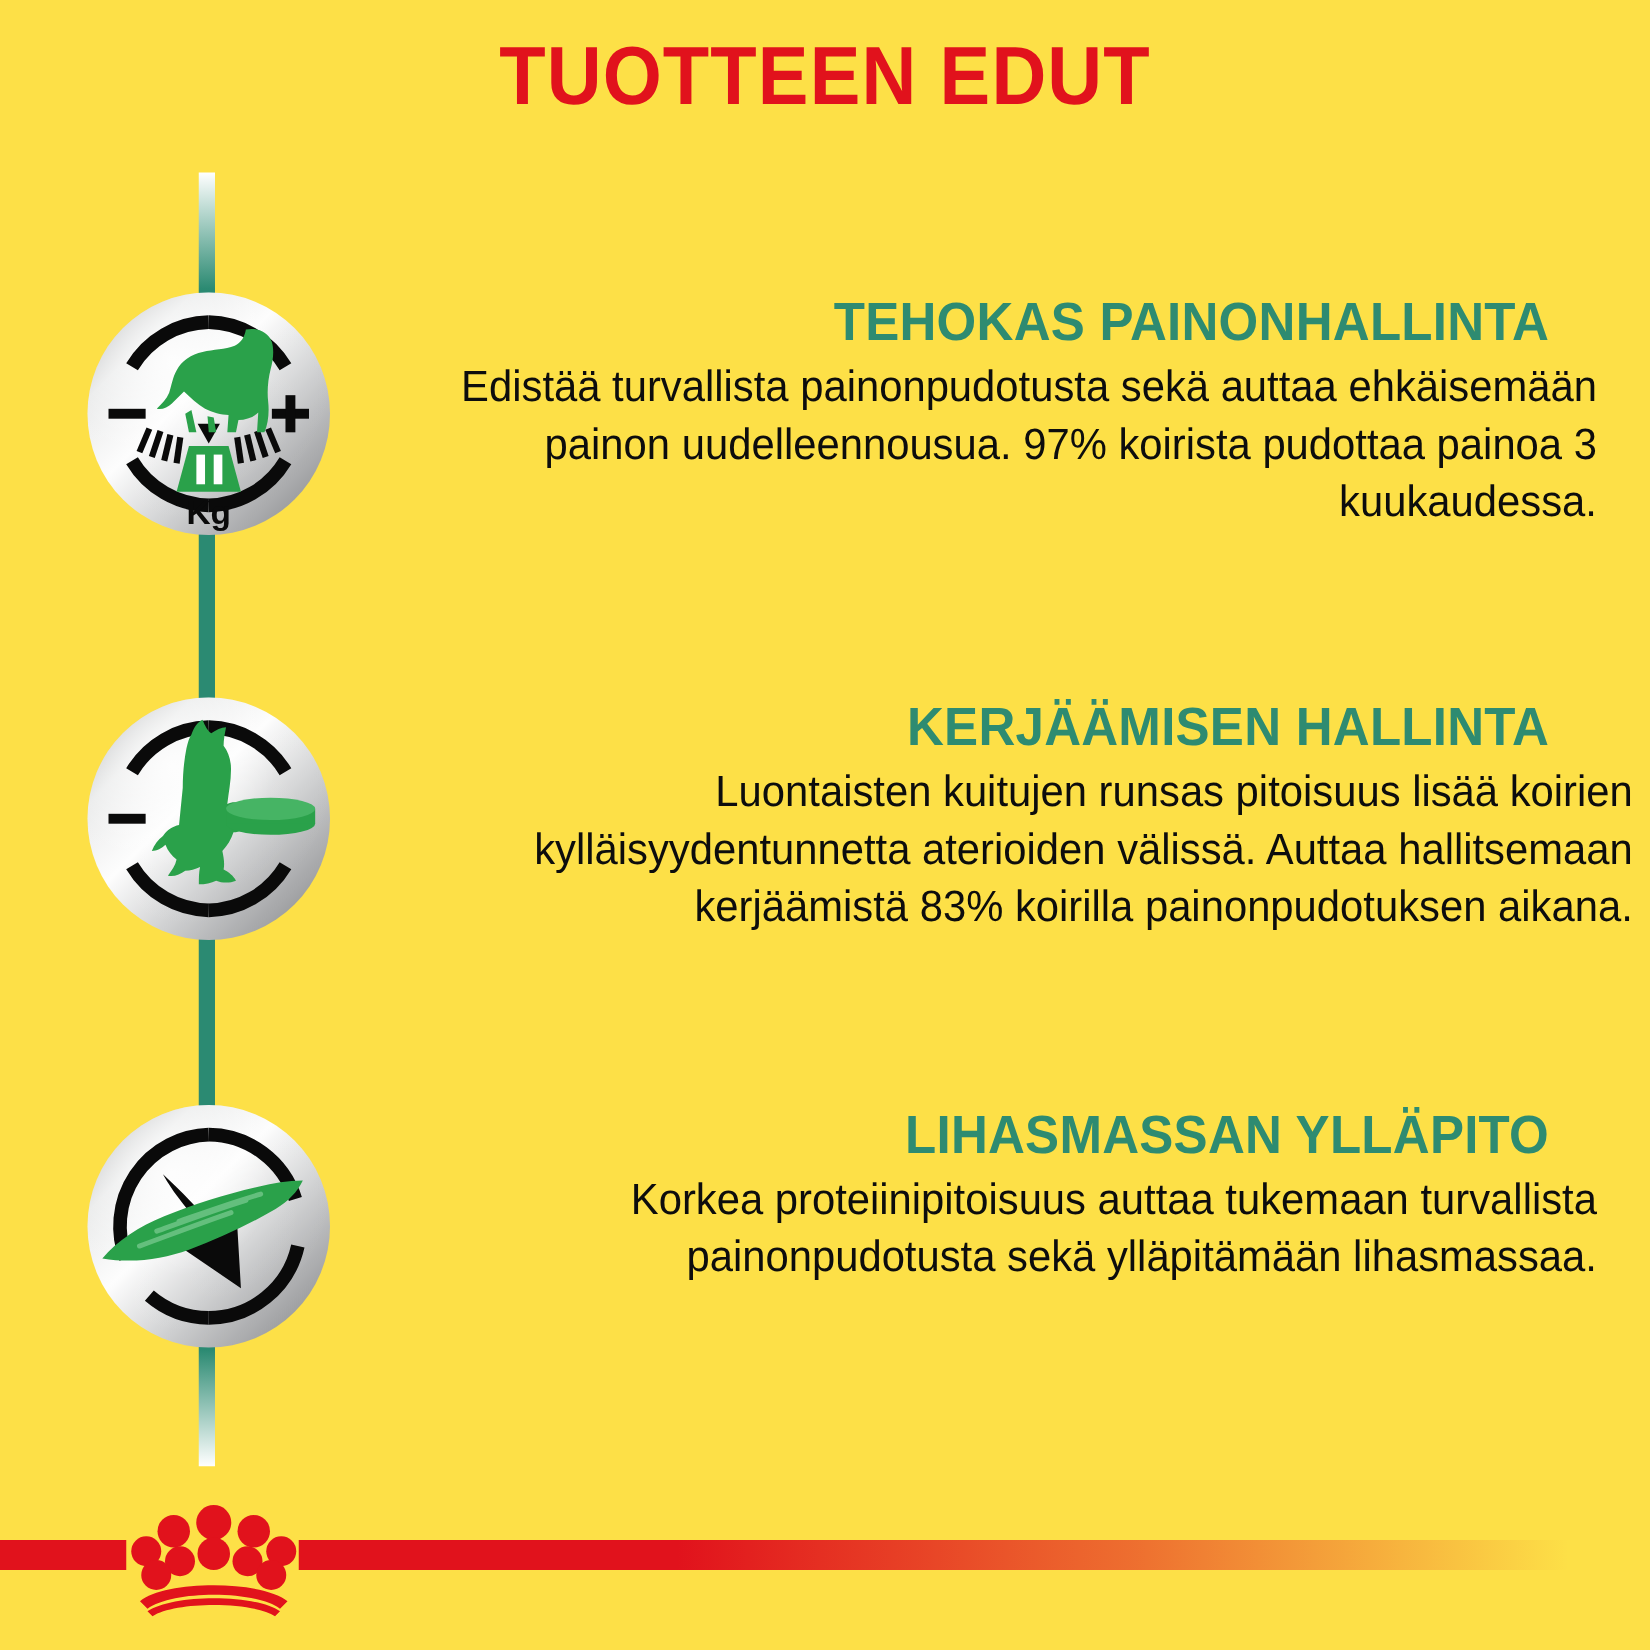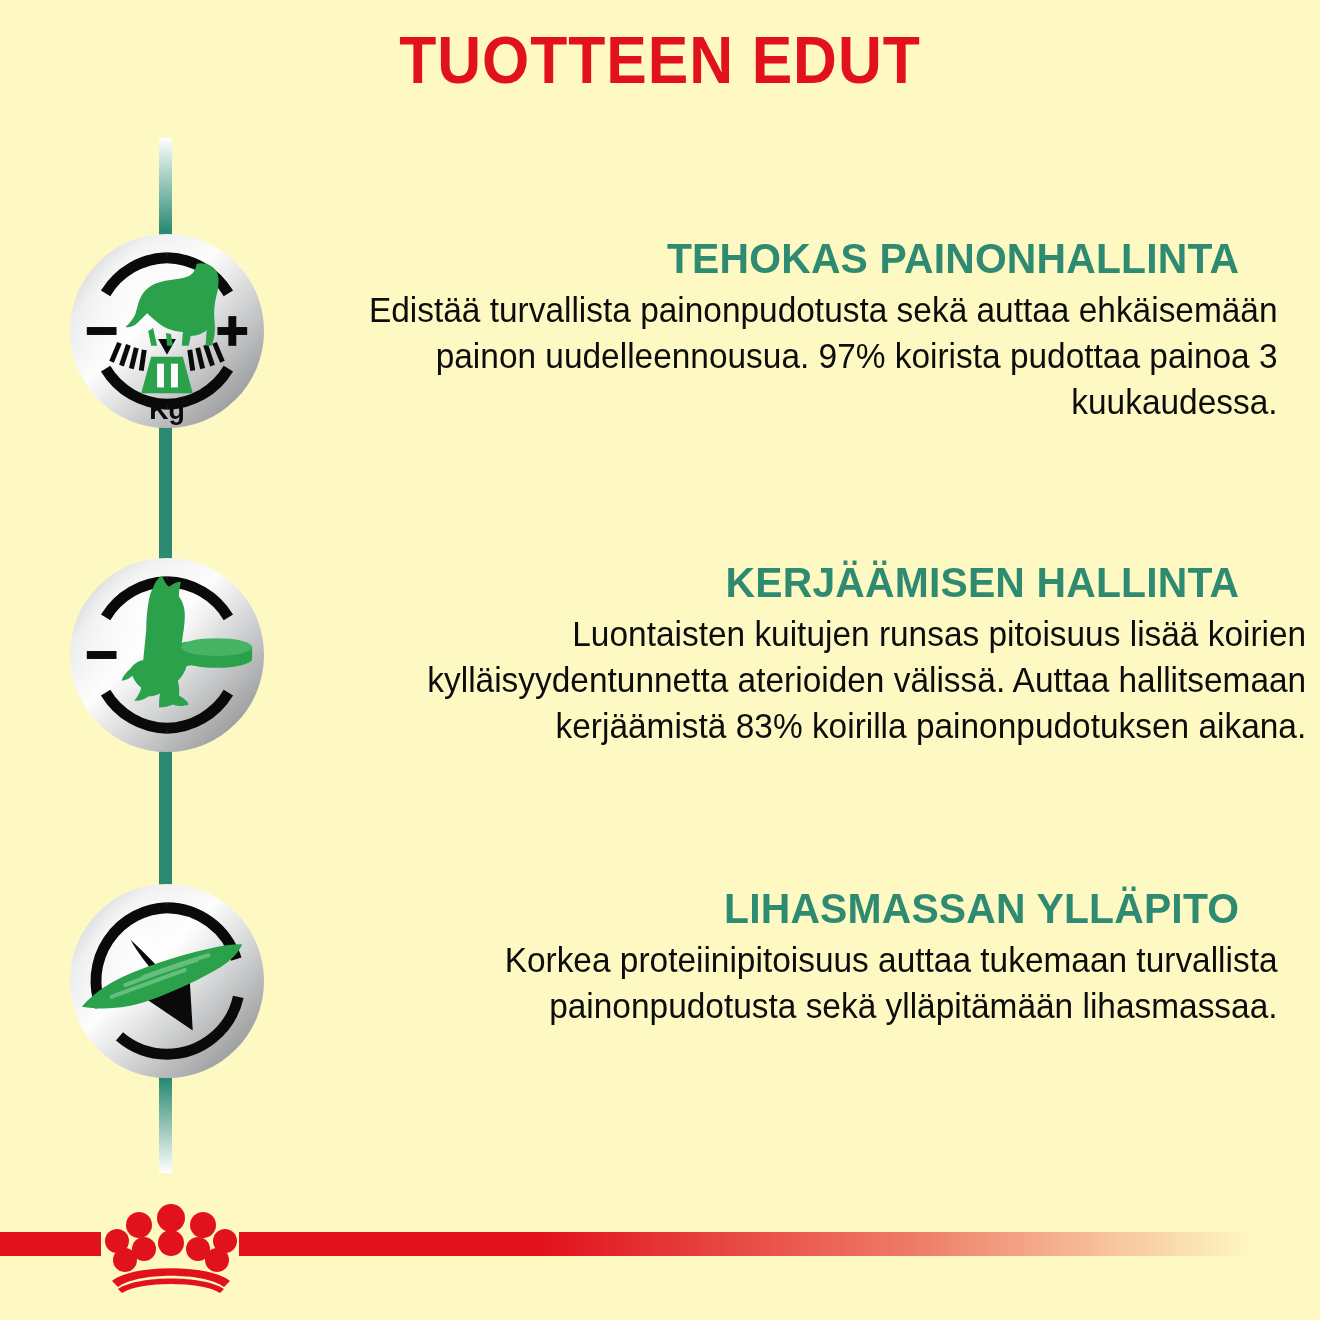--- a/index.html
+++ b/index.html
@@ -8,21 +8,21 @@
     width: 1320px;
     height: 1320px;
     background: #ffffff;
     font-family: "Liberation Sans", sans-serif;
   }
 
   #page {
     position: relative;
     width: 1320px;
     height: 1320px;
-    background: #fef9c3;
+    background: #fde047;
     overflow: hidden;
   }
 
   
   .page-title {
     position: absolute;
     left: 0;
     top: 26px;
     width: 1320px;
     text-align: center;

